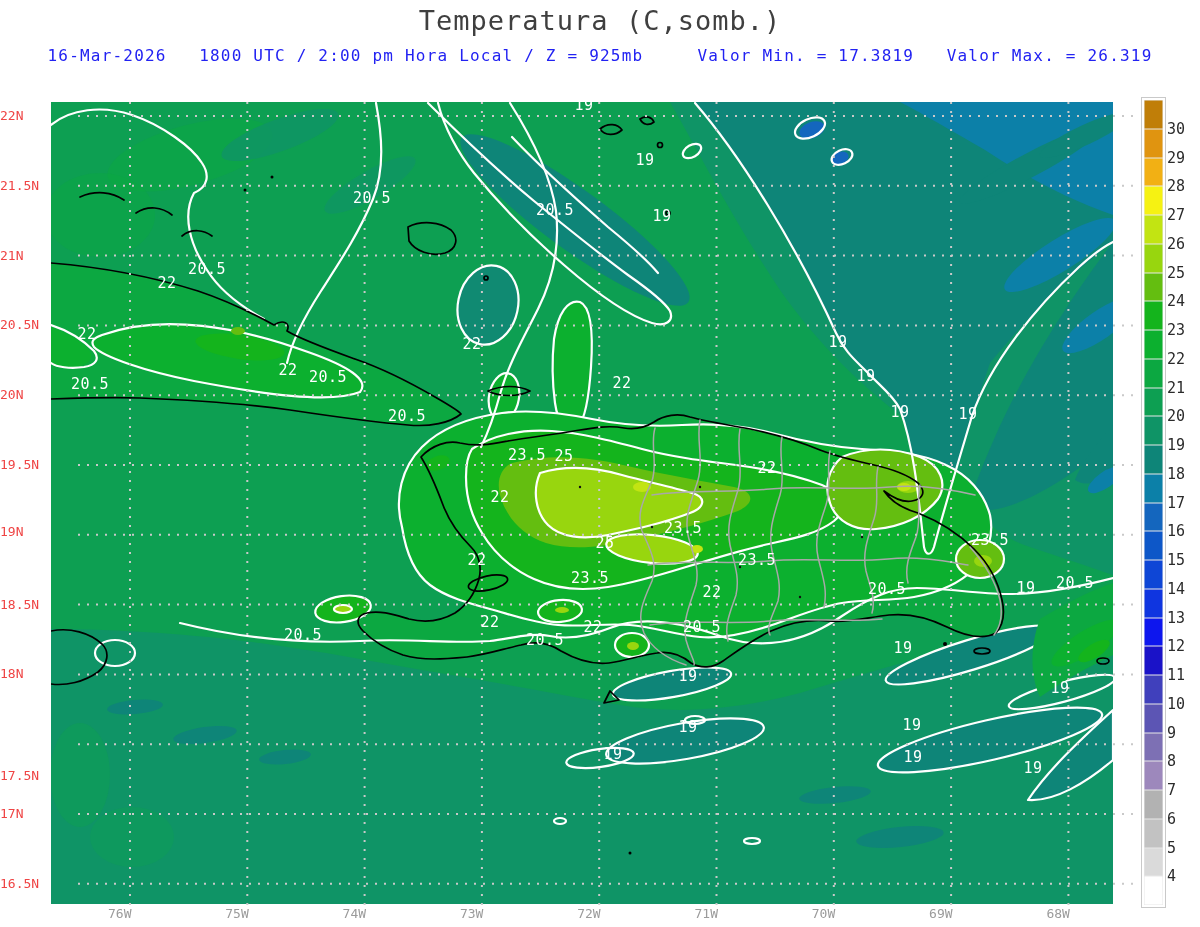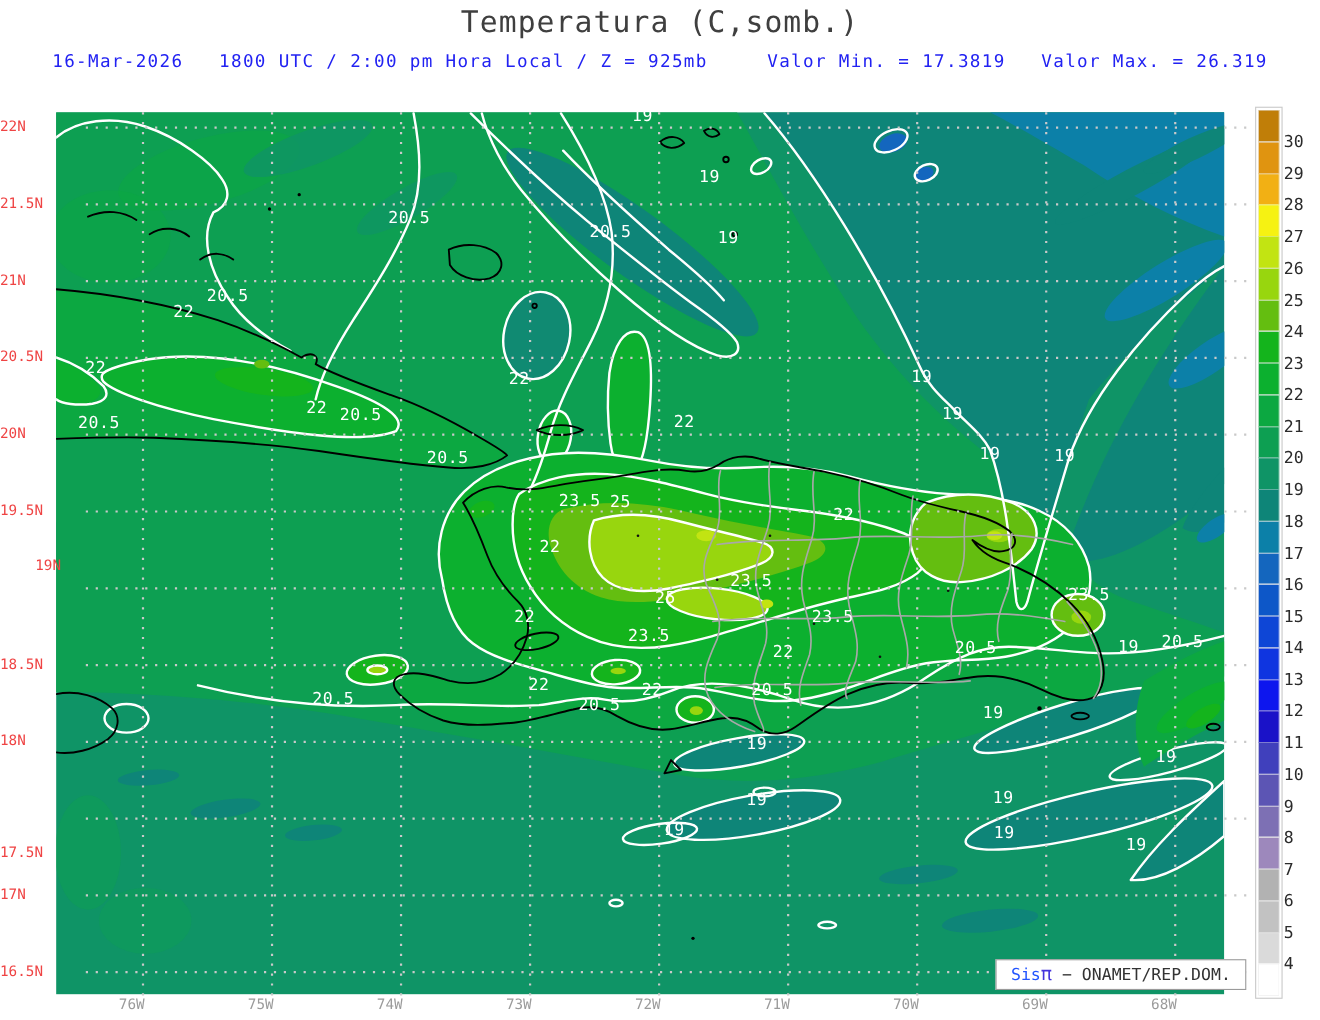--- a/index.html
+++ b/index.html
@@ -268,21 +268,21 @@
       <span class="clab" style="left: 847px; top: 494px;">20.5</span>
     </div>
 
   <div id="lat-axis">
       <div class="latlab" style="top: 108px;">22N</div>
       <div class="latlab" style="top: 177.8px;">21.5N</div>
       <div class="latlab" style="top: 247.6px;">21N</div>
       <div class="latlab" style="top: 317.4px;">20.5N</div>
       <div class="latlab" style="top: 387.2px;">20N</div>
       <div class="latlab" style="top: 457px;">19.5N</div>
-      <div class="latlab" style="top: 507px; margin-left: 32px;">19N</div>
+      <div class="latlab" style="top: 524px;">19N</div>
       <div class="latlab" style="top: 596.6px;">18.5N</div>
       <div class="latlab" style="top: 666.4px;">18N</div>
       <div class="latlab" style="top: 768px;">17.5N</div>
       <div class="latlab" style="top: 806px;">17N</div>
       <div class="latlab" style="top: 875.8px;">16.5N</div>
     </div>
   <div id="lon-axis">
       <div class="lonlab" style="left: 108px;">76W</div>
       <div class="lonlab" style="left: 225.3px;">75W</div>
       <div class="lonlab" style="left: 342.6px;">74W</div>
@@ -347,14 +347,13 @@
       <div class="cbtick" style="top: 666px;">11</div>
       <div class="cbtick" style="top: 694.75px;">10</div>
       <div class="cbtick" style="top: 723.5px;">9</div>
       <div class="cbtick" style="top: 752.25px;">8</div>
       <div class="cbtick" style="top: 781px;">7</div>
       <div class="cbtick" style="top: 809.75px;">6</div>
       <div class="cbtick" style="top: 838.5px;">5</div>
       <div class="cbtick" style="top: 867.25px;">4</div>
     </div>
 
-  <div id="brand"><span class="sis">Sis</span><span class="pi">π</span><span class="org"> − </span><span class="org">ONAMET/REP.DOM.</span></div>
 </div>
 
 </body></html>

